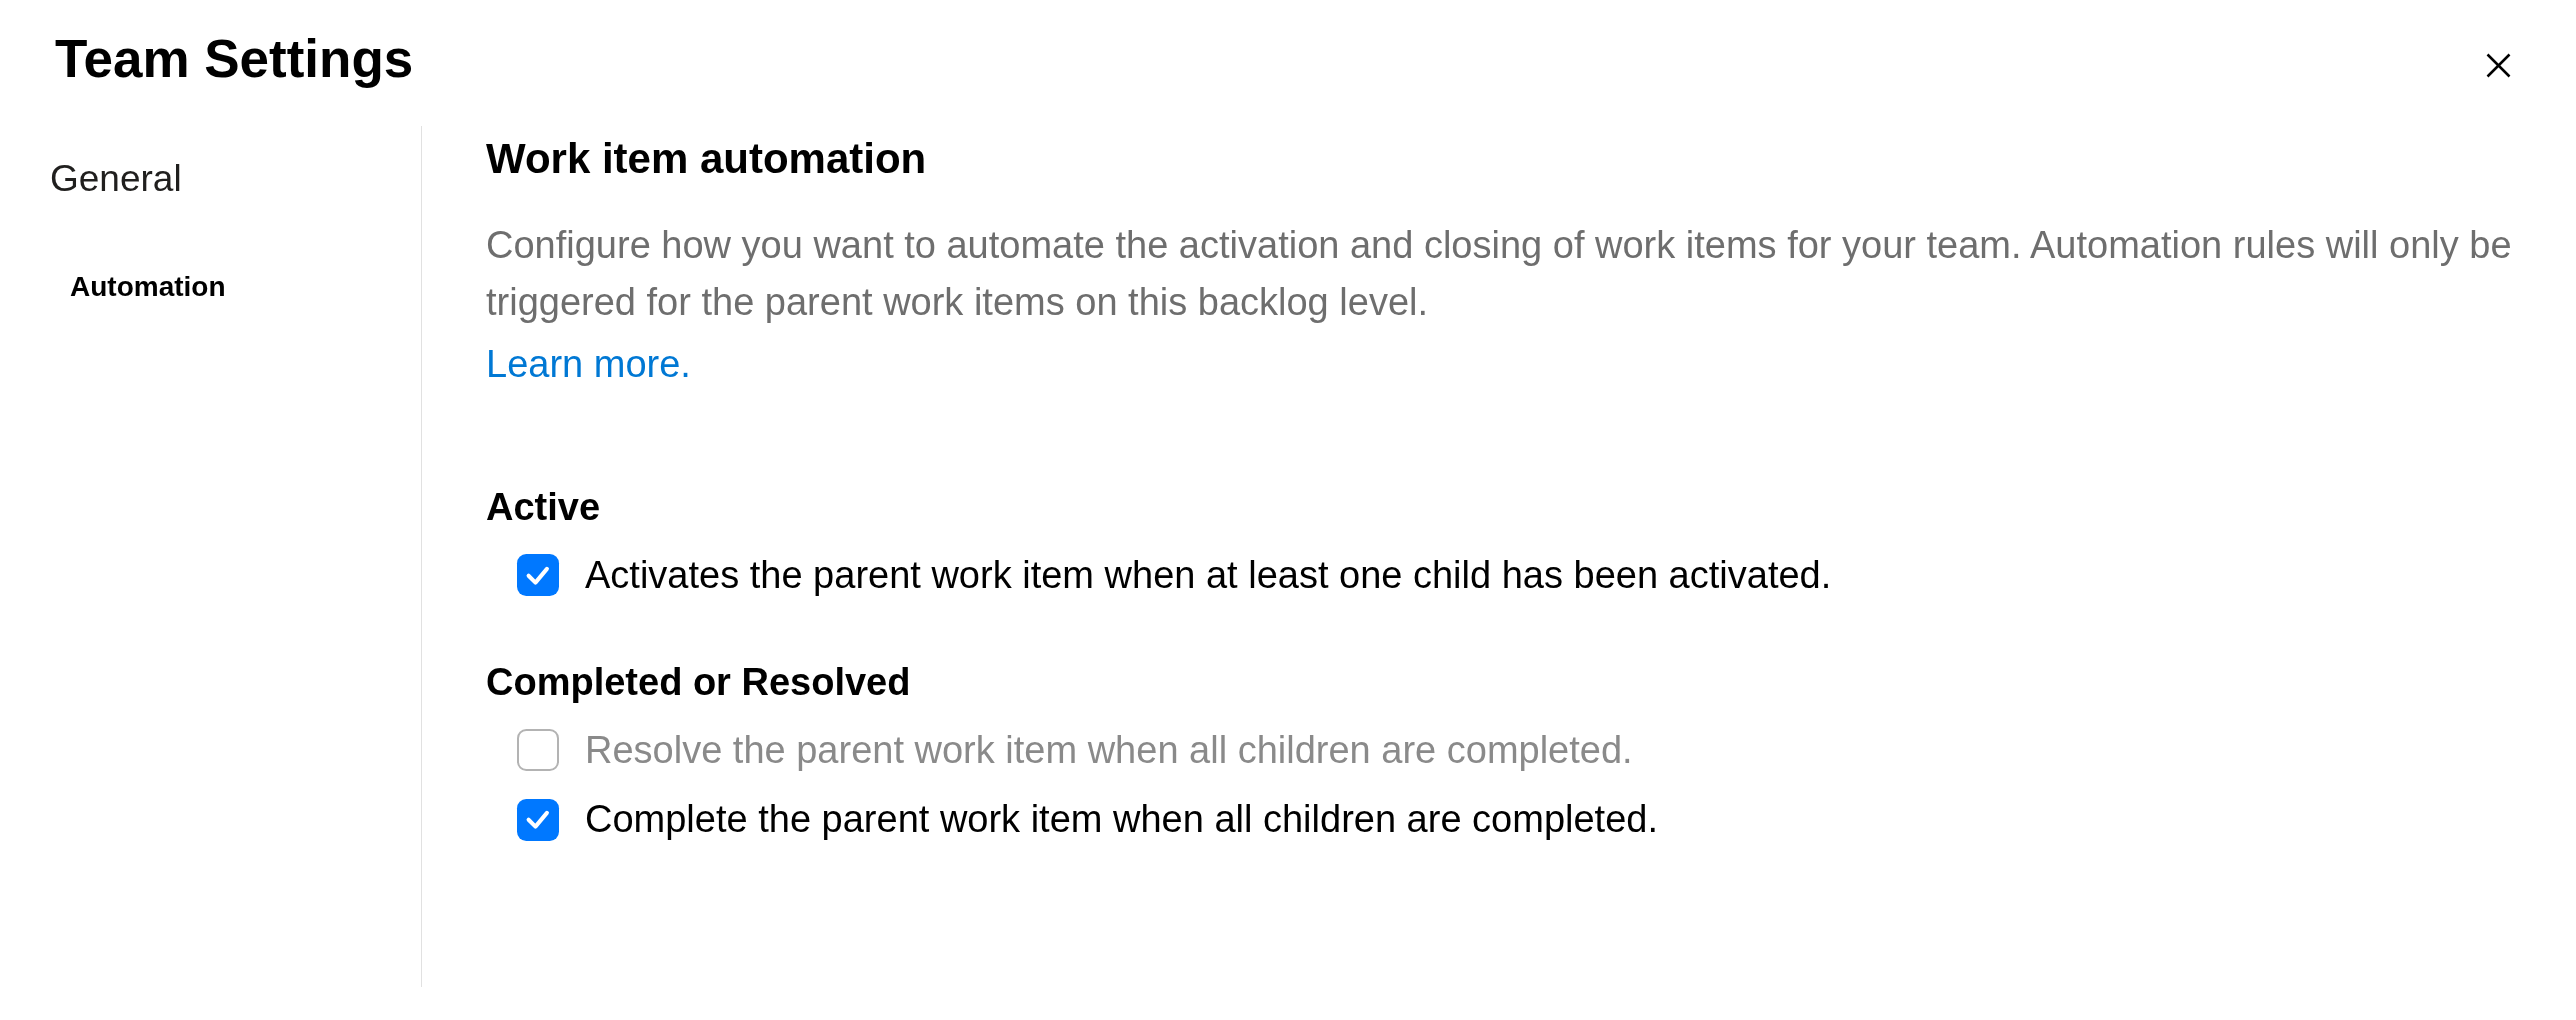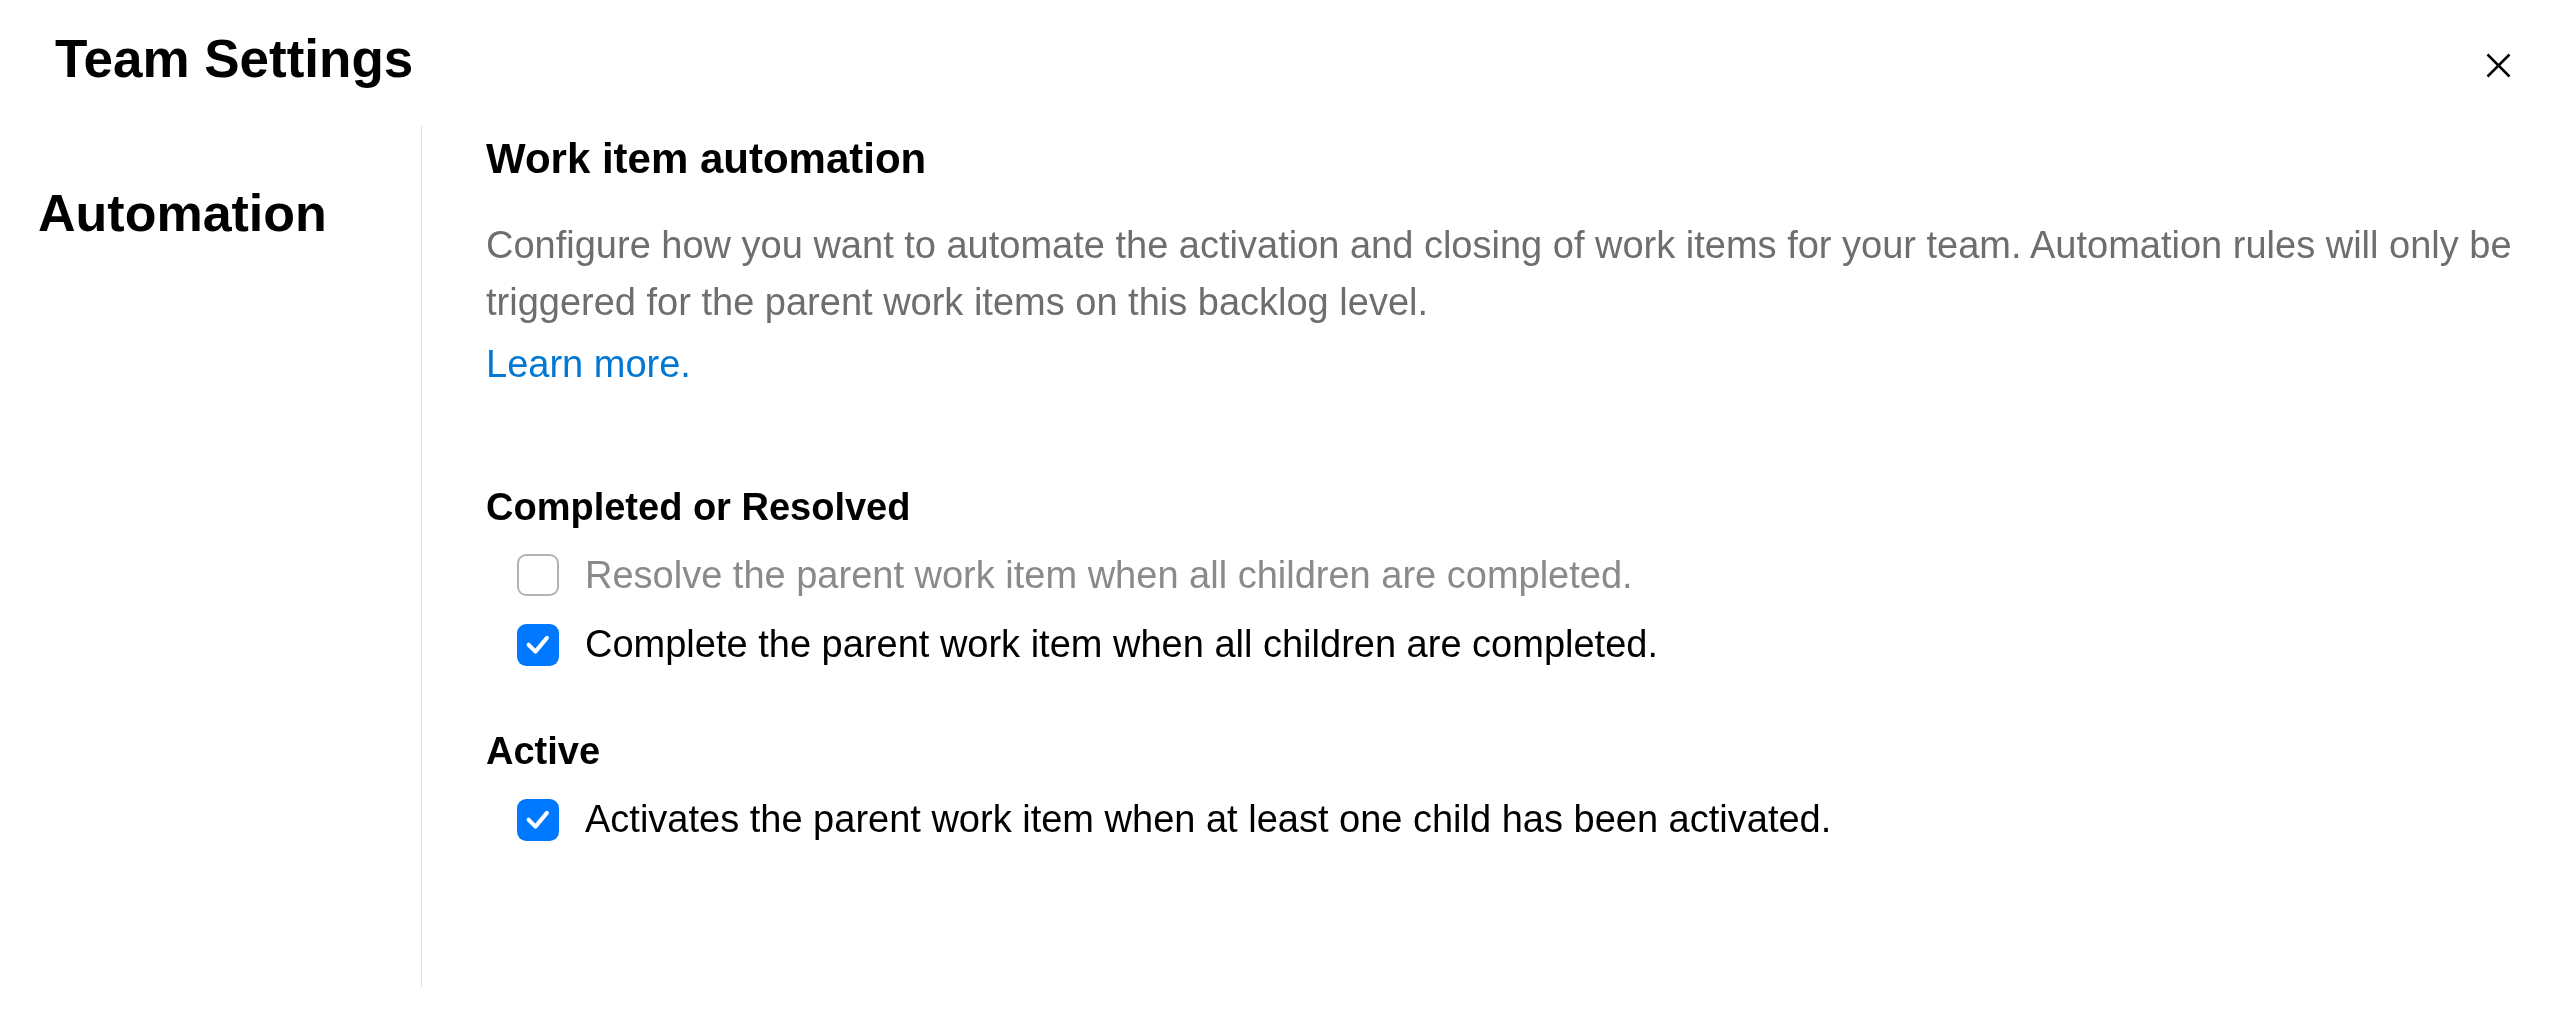--- a/index.html
+++ b/index.html
@@ -45,22 +45,22 @@
       min-height: 861px;
     }
     .sidebar-item {
       padding: 20px 50px;
       font-size: 37px;
       color: #201f1e;
       cursor: pointer;
       line-height: 1.3;
     }
     .sidebar-heading {
-      padding: 48px 50px 20px 38px;
-      font-size: 52px;
+      padding: 48px 50px 20px 70px;
+      font-size: 28px;
       font-weight: 700;
       color: #000;
     }
     .sidebar-item.selected {
       background: #ededed;
     }
     .content {
       flex: 1;
       padding: 9.2px 27.5px 0 64px;
     }
@@ -136,52 +136,55 @@
   <button class="close-btn">
     <svg viewBox="0 0 24 24" fill="none" stroke="#000" stroke-width="1.8">
       <line x1="4" y1="4" x2="20" y2="20"></line>
       <line x1="20" y1="4" x2="4" y2="20"></line>
     </svg>
   </button>
 </div>
 
 <div class="body">
   <nav class="sidebar">
+    <div class="sidebar-item">
+      <span>General</span>
+    </div>
     <div class="sidebar-heading">
       <span>Automation</span>
     </div>
   </nav>
 
   <main class="content">
     <h2 class="section-title">Work item automation</h2>
     <p class="section-desc">Configure how you want to automate the activation and closing of work items for your team. Automation rules will only be triggered for the parent work items on this backlog level.</p>
     <a class="learn-more">Learn more.</a>
+
+    <div class="group">
+      <div class="group-title">Active</div>
+      <div class="checkbox-row">
+        <div class="checkbox checked">
+          <svg viewBox="0 0 24 24" fill="none" stroke="#fff" stroke-width="3.5" stroke-linecap="round" stroke-linejoin="round">
+            <polyline points="4,12 10,18 20,6"></polyline>
+          </svg>
+        </div>
+        <span class="checkbox-label">Activates the parent work item when at least one child has been activated.</span>
+      </div>
+    </div>
 
     <div class="group">
       <div class="group-title">Completed or Resolved</div>
       <div class="checkbox-row">
         <div class="checkbox unchecked"></div>
         <span class="checkbox-label disabled">Resolve the parent work item when all children are completed.</span>
       </div>
       <div class="checkbox-row">
         <div class="checkbox checked">
           <svg viewBox="0 0 24 24" fill="none" stroke="#fff" stroke-width="3.5" stroke-linecap="round" stroke-linejoin="round">
             <polyline points="4,12 10,18 20,6"></polyline>
           </svg>
         </div>
         <span class="checkbox-label">Complete the parent work item when all children are completed.</span>
       </div>
     </div>
-
-    <div class="group">
-      <div class="group-title">Active</div>
-      <div class="checkbox-row">
-        <div class="checkbox checked">
-          <svg viewBox="0 0 24 24" fill="none" stroke="#fff" stroke-width="3.5" stroke-linecap="round" stroke-linejoin="round">
-            <polyline points="4,12 10,18 20,6"></polyline>
-          </svg>
-        </div>
-        <span class="checkbox-label">Activates the parent work item when at least one child has been activated.</span>
-      </div>
-    </div>
   </main>
 </div>
 
 
 </body></html>

